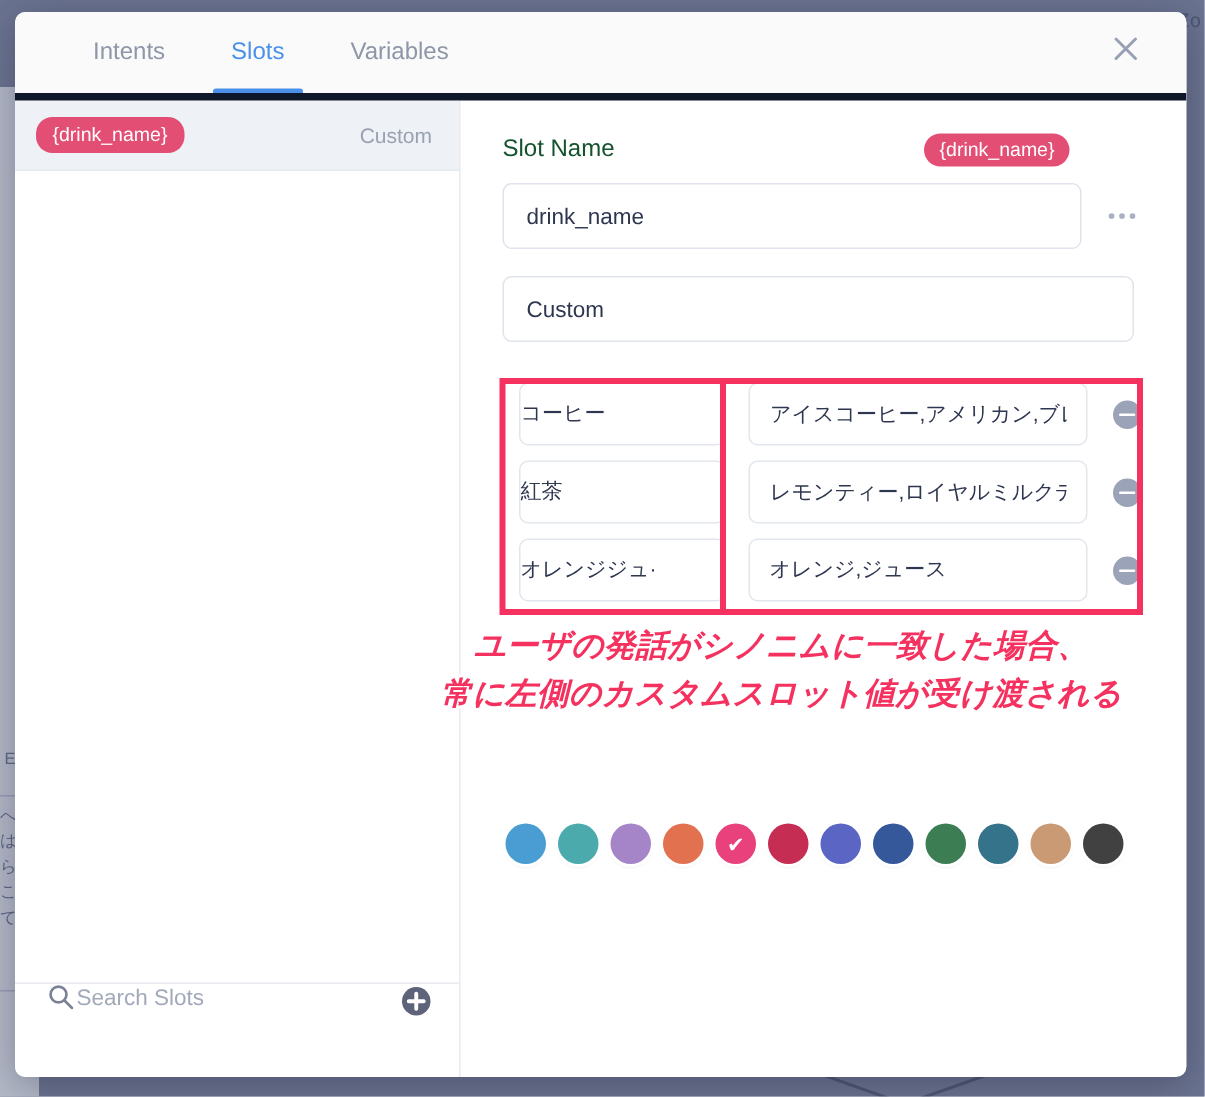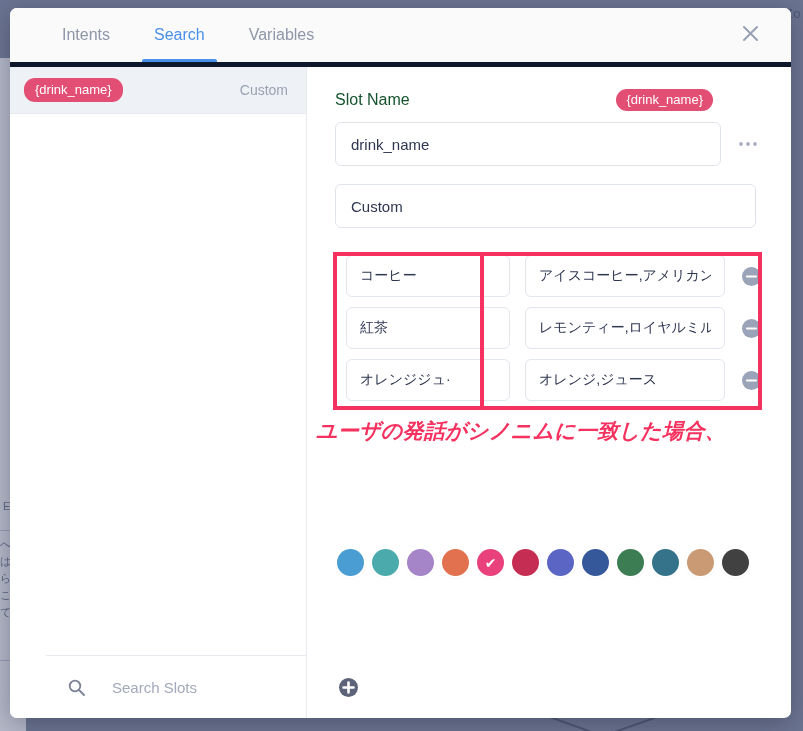--- a/index.html
+++ b/index.html
@@ -183,24 +183,23 @@
   .slot-type-text {
     margin-left: auto;
     color: #9aa1b2;
     font-size: 14px;
   }
   #search-bar {
     flex: 0 0 auto;
     height: 62px;
     border-top: 1px solid #e9eaf0;
     display: flex;
-    align-items: center;
+    align-items: flex-start;
     padding: 0 18px 0 22px;
-    gap: 25px;
-    margin-left: 36px;
+    gap: 0;
   }
   #search-input {
     border: none;
     outline: none;
     font-size: 15px;
     color: #5d6479;
     flex: 1 1 auto;
     background: transparent;
     font-family: inherit;
   }
@@ -308,21 +307,21 @@
     display: flex;
     align-items: center;
     height: 52px;
   }
   .value-input {
     width: 136px;
     flex: 0 0 136px;
     height: 40px;
     border: 1px solid #e2e6ed;
     border-radius: 6px;
-    padding: 0 13px;
+    padding: 0 0;
     font-size: 14px;
     color: #2e3650;
     background: #fff;
     outline: none;
     font-family: inherit;
     margin-left: 11px;
   }
   .syn-input {
     flex: 1 1 auto;
     height: 40px;
@@ -436,21 +435,21 @@
 </div>
 
 <div id="modal">
 
   <div id="tabbar">
     <div class="tabs">
       <div class="tab">
         <span>Intents</span>
       </div>
       <div class="tab active">
-        <span>Search</span>
+        <span>Slots</span>
       </div>
       <div class="tab">
         <span>Variables</span>
       </div>
     </div>
     <div id="close-btn">
       <span>
         <svg width="17" height="17" viewBox="0 0 17 17">
           <path d="M2 2 L15 15 M15 2 L2 15" stroke="#98a0b3" stroke-width="2" stroke-linecap="round" fill="none"></path>
         </svg>
@@ -562,13 +561,14 @@
         <div class="swatch" style="background: rgb(201, 154, 115);"></div>
         <div class="swatch" style="background: rgb(65, 65, 65);"></div>
       </div>
 
     </div>
   </div>
 </div>
 
 <div id="anno-caption">
   <div>ユーザの発話がシノニムに一致した場合、</div>
+  <div>常に左側のカスタムスロット値が受け渡される</div>
 </div>
 
 </body></html>

